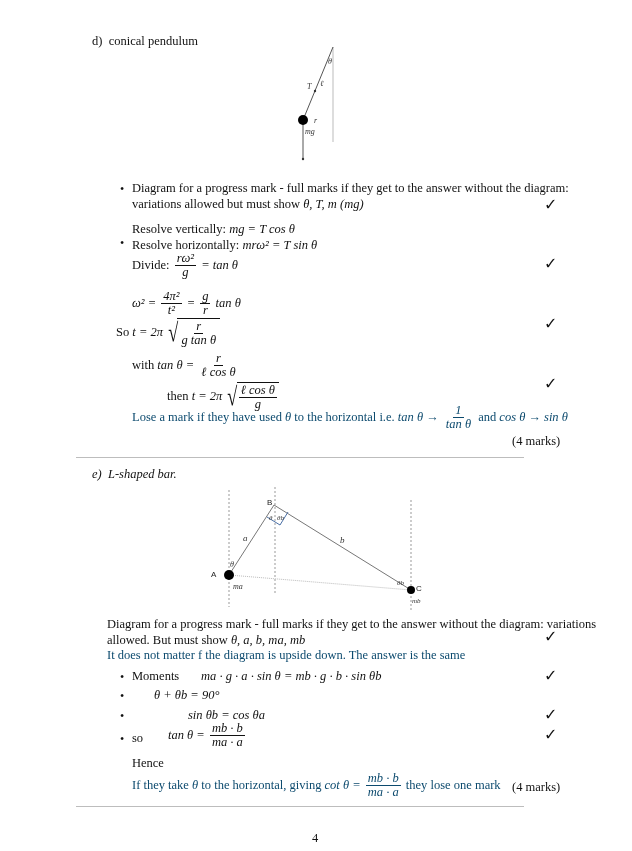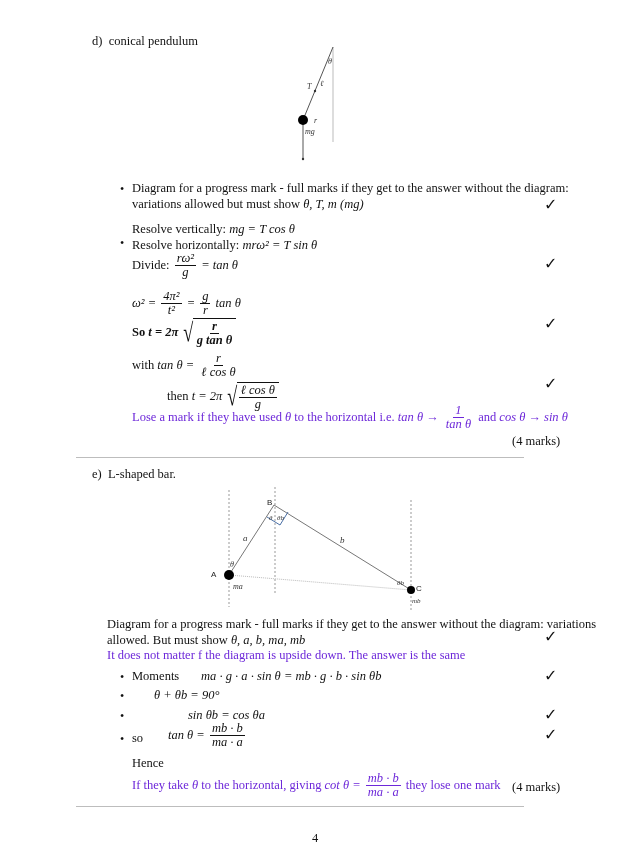--- a/index.html
+++ b/index.html
@@ -1,20 +1,20 @@
 <!DOCTYPE html>
 <html><head>
 <meta charset="utf-8">
 <style>
   html, body { margin: 0; padding: 0; background: #ffffff; }
   body { width: 632px; height: 851px; position: relative; overflow: hidden;
          font-family: "Liberation Serif", "DejaVu Serif", serif; color: #111; font-size: 12.5px; }
   .abs { position: absolute; white-space: nowrap; }
   .m { font-style: italic; }
-  .red { color: #6d28d9; }
+  .red { color: #0c4a6e; }
   .tick { position: absolute; left: 544px; font-size: 16px; font-family: "DejaVu Sans", sans-serif; }
   .rule { position: absolute; left: 76px; width: 448px; height: 1px; background: #bdbdbd; }
   .frac { display: inline-flex; flex-direction: column; align-items: center; vertical-align: middle; line-height: 1.05; margin: 0 2px; }
   .frac .num { border-bottom: 1px solid currentColor; padding: 0 2px; }
   .frac .den { padding: 0 2px; }
   .sqrt { display: inline-flex; align-items: center; vertical-align: middle; }
   .sqrt .rad { font-size: 26px; line-height: 1; transform: scaleX(0.7); margin-right: -3px; }
   .sqrt .under { border-top: 1px solid #111; padding-top: 1px; }
   .bullet { position: absolute; font-size: 12px; }
   svg text { font-family: "Liberation Serif", serif; }
@@ -74,21 +74,21 @@
       <span class="den">t²</span>
     </span>
   <span class="m">=</span>
   <span class="frac m">
       <span class="num">g</span>
       <span class="den">r</span>
     </span>
   <span class="m">tan θ</span>
 </div>
 
-<div class="abs" style="left:132px; top:318px;font-weight:bold;">
+<div class="abs" style="left:116px; top:318px;">
   <span>So </span><span class="m">t = 2π</span>
   <span class="sqrt">
       <span class="rad">√</span>
       <span class="under"><span class="frac m">
           <span class="num">r</span>
           <span class="den">g tan θ</span>
         </span></span>
     </span>
 </div>
 <span class="tick" style="top:314px;">✓</span>
@@ -118,21 +118,21 @@
   <span class="frac m">
       <span class="num">1</span>
       <span class="den">tan θ</span>
     </span>
   <span> and </span><span class="m">cos θ → sin θ</span>
 </div>
 
 <div class="abs" style="left:512px; top:434px;">(4 marks)</div>
 <div class="rule" style="top:457px;"></div>
 
-<div class="abs" style="left:92px; top:467px;">
+<div class="abs" style="left:92px; top:467px;font-style:italic;">
   <span>e)</span>&nbsp;
   <span>L-shaped bar.</span>
 </div>
 
 <svg class="abs" style="left:190px; top:485px;" width="260" height="130">
   <line x1="39" y1="5" x2="39" y2="122" stroke="#999" stroke-width="1" stroke-dasharray="2,2"></line>
   <line x1="85" y1="2" x2="85" y2="108" stroke="#999" stroke-width="1" stroke-dasharray="2,2"></line>
   <line x1="221" y1="15" x2="221" y2="126" stroke="#999" stroke-width="1" stroke-dasharray="2,2"></line>
   <line x1="39" y1="90" x2="221" y2="105" stroke="#bbb" stroke-width="1" stroke-dasharray="1,1"></line>
   <line x1="39" y1="90" x2="84" y2="20" stroke="#777" stroke-width="1"></line>

